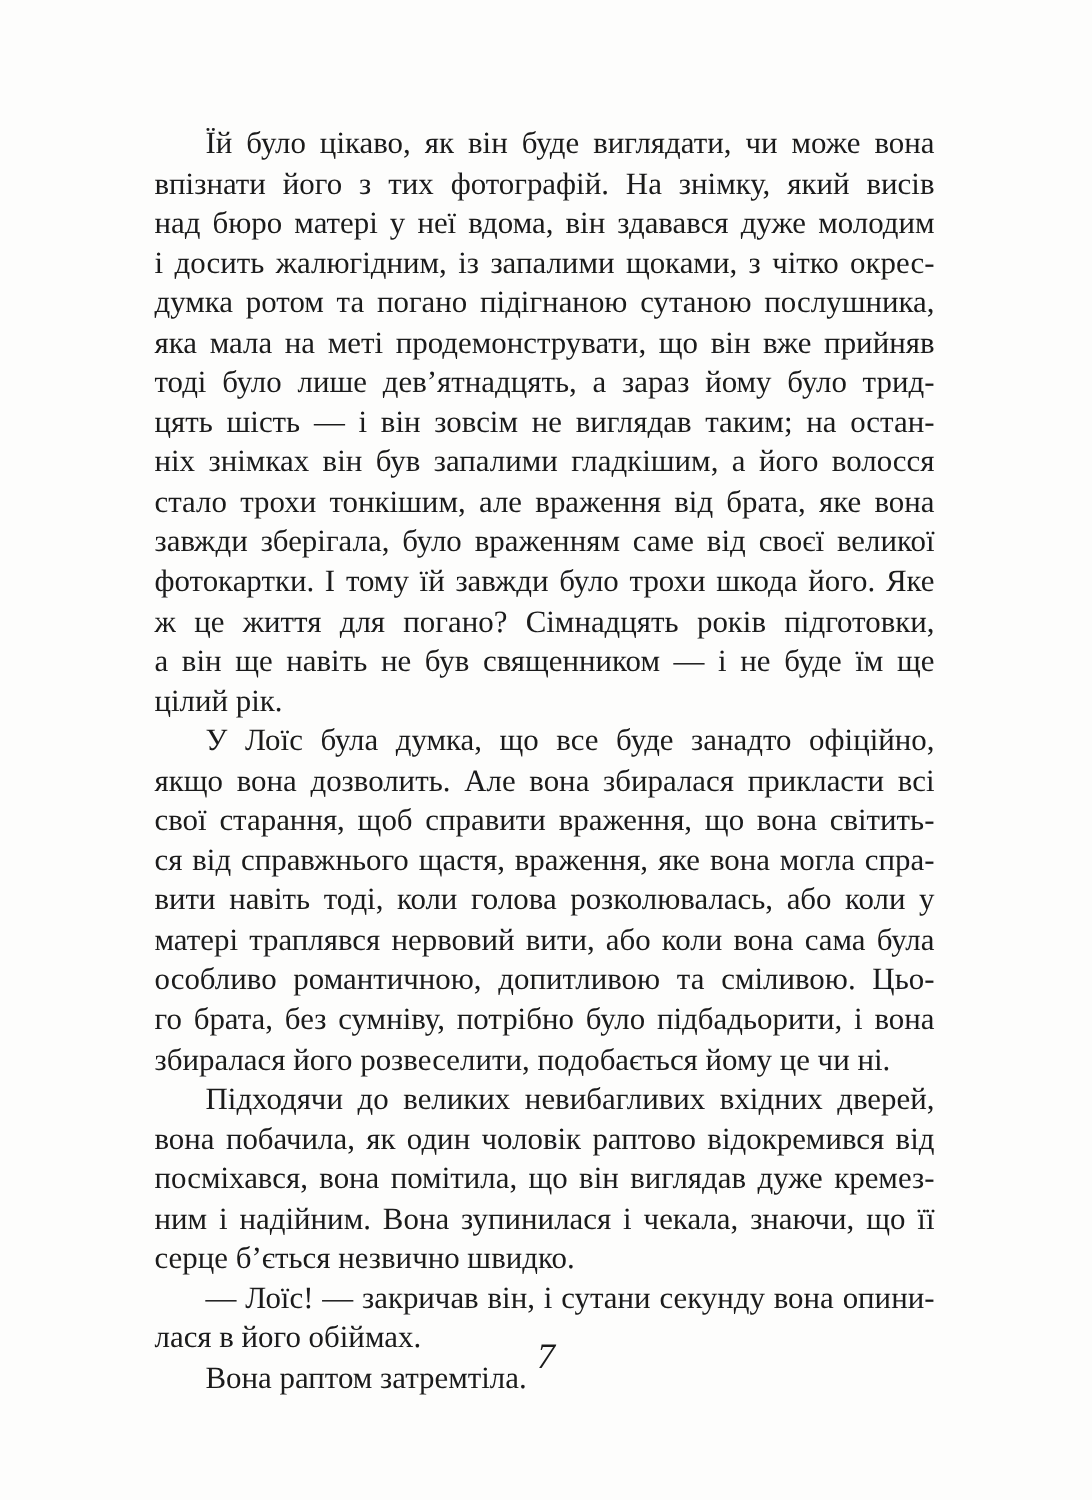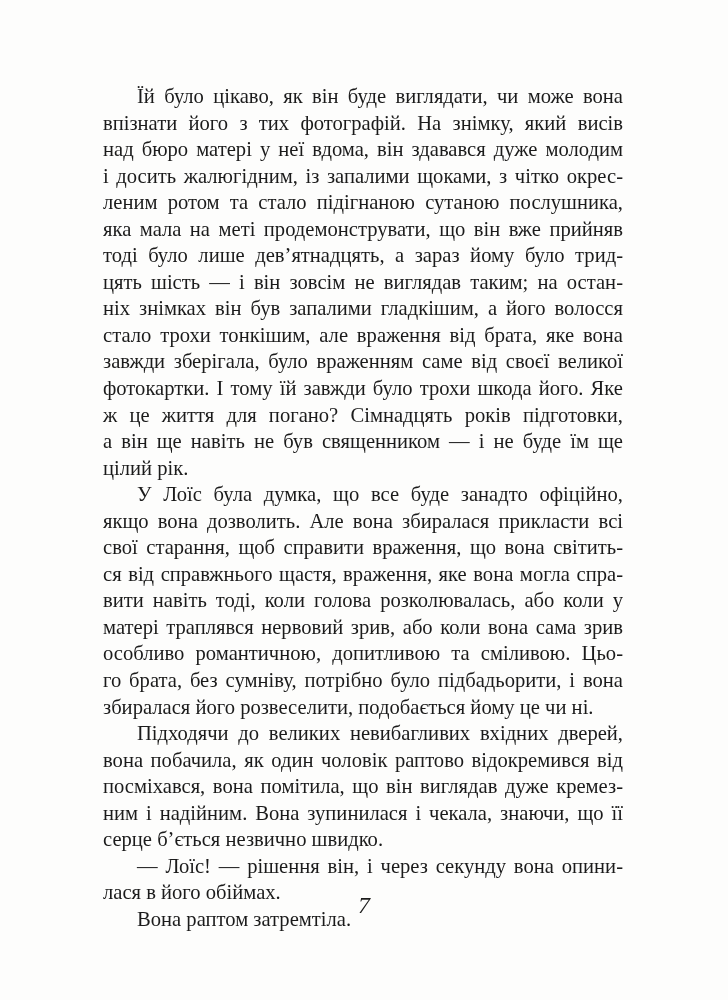--- a/index.html
+++ b/index.html
@@ -28,52 +28,52 @@
 </head>
 <body>
 
 <div class="page">
   <div class="text-block" id="text-block">
       <div>
         <span class="line indent">Їй було цікаво, як він буде виглядати, чи може вона</span>
         <span class="line">впізнати  його з тих фотографій. На знімку, який висів</span>
         <span class="line">над бюро матері у неї вдома, він здавався дуже молодим</span>
         <span class="line">і досить жалюгідним, із запалими щоками, з чітко окрес-</span>
-        <span class="line">леним ротом та стало підігнаною сутаною послушника,</span>
+        <span class="line">думка ротом та погано підігнаною сутаною послушника,</span>
         <span class="line">яка мала на меті продемонструвати, що він вже прийняв</span>
         <span class="line">тоді було лише дев’ятнадцять, а зараз йому було трид-</span>
         <span class="line">цять шість — і він зовсім не виглядав таким; на остан-</span>
         <span class="line">ніх знімках він був запалими гладкішим, а його волосся</span>
         <span class="line">стало трохи тонкішим, але враження від брата, яке вона</span>
         <span class="line">завжди зберігала, було враженням саме від своєї великої</span>
         <span class="line">фотокартки. І тому їй завжди було трохи шкода його. Яке</span>
         <span class="line">ж це життя для погано? Сімнадцять років підготовки,</span>
         <span class="line">а він ще навіть не був священником — і не буде їм ще</span>
         <span class="line last">цілий рік.</span>
       </div>
       <div>
         <span class="line indent">У Лоїс була думка, що все буде занадто офіційно,</span>
         <span class="line">якщо вона дозволить. Але вона збиралася прикласти всі</span>
         <span class="line">свої старання, щоб справити враження, що вона світить-</span>
         <span class="line">ся від справжнього щастя, враження, яке вона могла спра-</span>
         <span class="line">вити навіть тоді, коли голова розколювалась, або коли у</span>
-        <span class="line">матері траплявся нервовий зрив, або коли вона сама зрив</span>
+        <span class="line">матері траплявся нервовий вити, або коли вона сама була</span>
         <span class="line">особливо романтичною, допитливою та сміливою. Цьо-</span>
         <span class="line">го брата, без сумніву, потрібно було підбадьорити, і вона</span>
         <span class="line last">збиралася його розвеселити, подобається йому це чи ні.</span>
       </div>
       <div>
         <span class="line indent">Підходячи до великих невибагливих вхідних дверей,</span>
         <span class="line">вона побачила, як один чоловік раптово відокремився від</span>
         <span class="line">посміхався, вона помітила, що він виглядав дуже кремез-</span>
         <span class="line">ним і надійним. Вона зупинилася і чекала, знаючи, що її</span>
         <span class="line last">серце б’ється незвично швидко.</span>
       </div>
       <div>
-        <span class="line indent">— Лоїс! — рішення він, і через секунду вона опини-</span>
+        <span class="line indent">— Лоїс! — закричав він, і сутани секунду вона опини-</span>
         <span class="line last">лася в його обіймах.</span>
       </div>
       <div>
         <span class="line indent last">Вона раптом затремтіла.</span>
       </div>
     </div>
   <div class="page-number">7</div>
 </div>
 
 </body></html>

